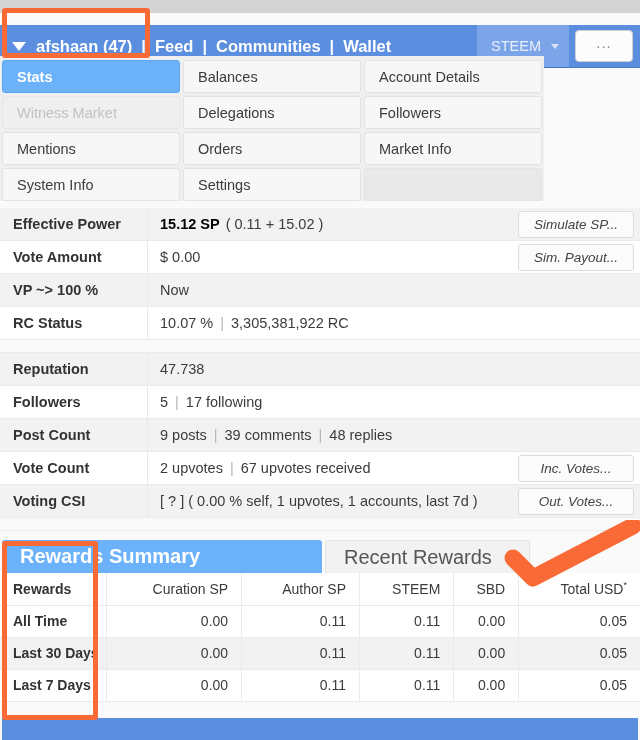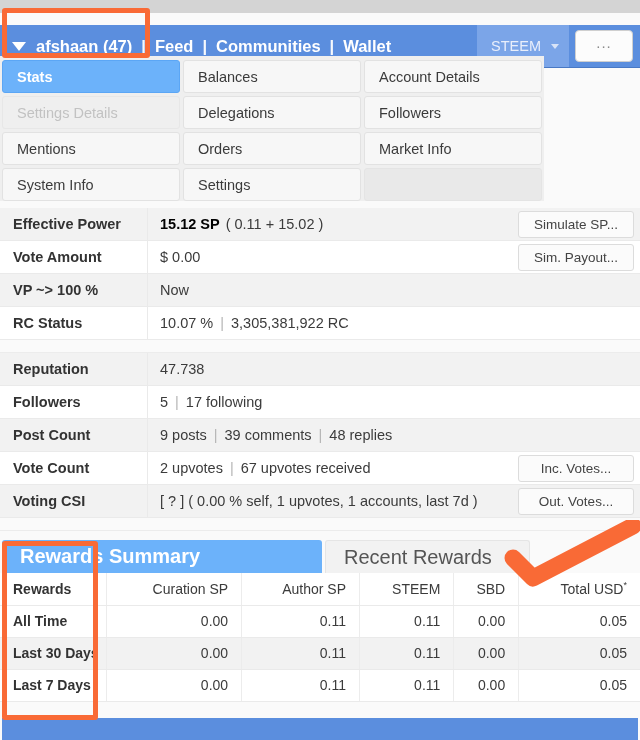--- a/index.html
+++ b/index.html
@@ -178,20 +178,21 @@
     color: #3b3b3b;
     gap: 0;
     min-width: 0;
   }
   .srow .value .strong { font-weight: bold; color: #000000; }
   .srow .value .pipe { color: #b5b5b5; padding: 0 7px; }
   .srow .act {
     flex: 0 0 128px;
     display: flex; align-items: flex-end; justify-content: center;
     padding: 2px 6px;
+    font-style: italic;
   }
   .act-btn {
     width: 100%; height: 27px;
     background: #fbfbfb;
     border: 1px solid #dcdcdc;
     border-radius: 3px;
     font-size: 13.5px;
     color: #444444;
     display: flex; align-items: center; justify-content: center;
     cursor: pointer;
@@ -349,21 +350,21 @@
     <div class="tab active">
         <span>Stats</span>
       </div>
     <div class="tab">
         <span>Balances</span>
       </div>
     <div class="tab">
         <span>Account Details</span>
       </div>
     <div class="tab disabled">
-        <span>Settings Details</span>
+        <span>Witness Market</span>
       </div>
     <div class="tab">
         <span>Delegations</span>
       </div>
     <div class="tab">
         <span>Followers</span>
       </div>
     <div class="tab">
         <span>Mentions</span>
       </div>

